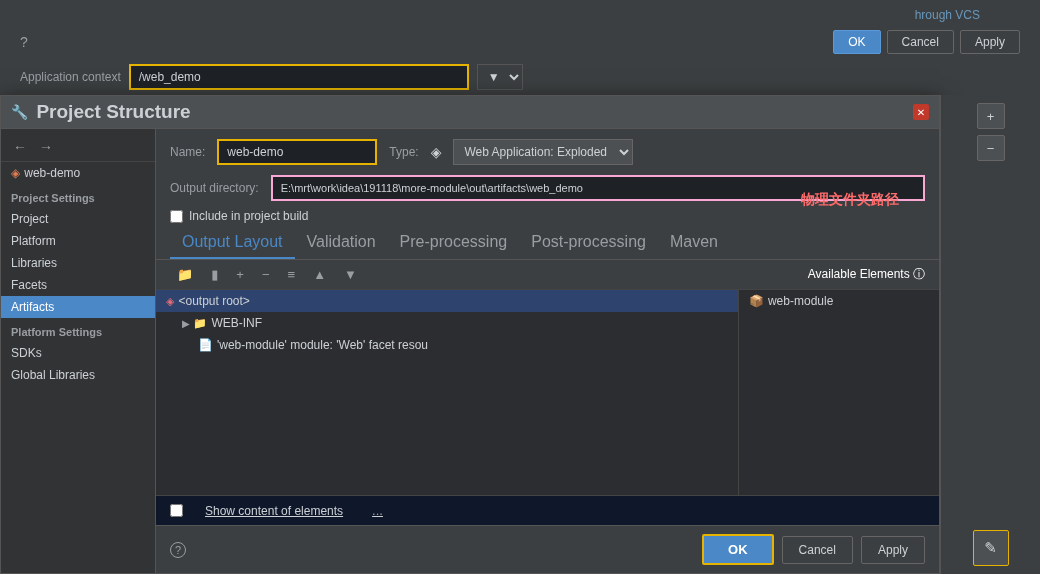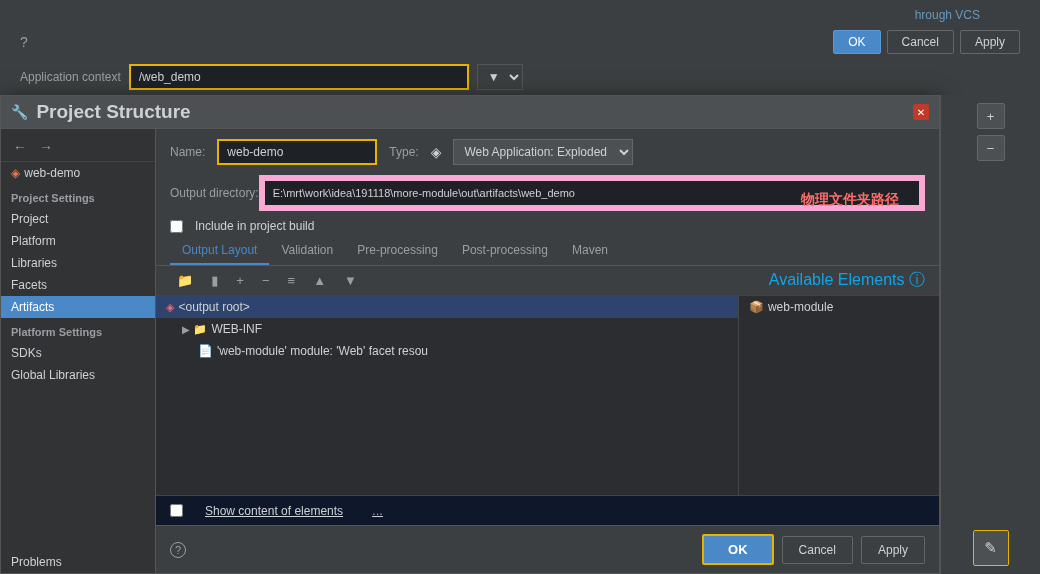--- a/index.html
+++ b/index.html
@@ -272,41 +272,41 @@
       padding: 3px 6px;
       font-size: 12px;
       height: 26px;
       min-width: 180px;
     }
 
     
     .output-dir-row {
       display: flex;
       align-items: center;
-      gap: 0;
+      gap: 12px;
       padding: 4px 14px;
       flex-shrink: 0;
     }
 
     .output-dir-input {
       background: #1e2226;
-      border: 6px solid #f9a8d4;
+      border: 2px solid #f9a8d4;
       color: #cdd1d5;
       padding: 3px 8px;
       font-size: 11px;
       flex: 1;
-      height: 36px;
+      height: 26px;
       outline: none;
     }
 
     
     .include-row {
       display: flex;
       align-items: center;
-      gap: 12px;
+      gap: 6px;
       padding: 4px 14px;
       flex-shrink: 0;
     }
 
     .checkbox-input {
       width: 13px;
       height: 13px;
       accent-color: #4a88c7;
     }
 
@@ -316,21 +316,21 @@
       align-items: center;
       border-bottom: 1px solid #555;
       padding: 0 14px;
       flex-shrink: 0;
     }
 
     .tab-item {
       padding: 6px 12px;
       cursor: pointer;
       color: #9a9ea3;
-      font-size: 12px;
+      font-size: 16px;
       border-bottom: 2px solid transparent;
     }
 
     .tab-item.active {
       color: #4a88c7;
       border-bottom: 2px solid #4a88c7;
     }
 
     
     .toolbar-row {
@@ -347,22 +347,22 @@
       border: 1px solid transparent;
       color: #9a9ea3;
       cursor: pointer;
       padding: 2px 6px;
       font-size: 13px;
       border-radius: 2px;
     }
 
     .available-elements-label {
       margin-left: auto;
-      color: #0ea5e9;
-      font-size: 16px;
+      color: #ffffff;
+      font-size: 12px;
     }
 
     
     .content-split {
       display: flex;
       flex: 1;
       overflow: hidden;
     }
 
     
@@ -602,23 +602,20 @@
         <span>Artifacts</span>
       </div>
       <div class="sidebar-section-label">Platform Settings</div>
       <div class="sidebar-item">
         <span>SDKs</span>
       </div>
       <div class="sidebar-item">
         <span>Global Libraries</span>
       </div>
       <div style="flex:1"></div>
-      <div class="sidebar-item">
-        <span>Problems</span>
-      </div>
     </div>
 
     <div class="main-content">
 
       <div class="name-type-row" style="position:relative;">
         <span class="field-label">Name:</span>
         <input class="name-input" readonly="" value="web-demo" style="">
         <span class="field-label">Type:</span>
         <span class="type-icon">◈</span>
         <select class="type-select">

